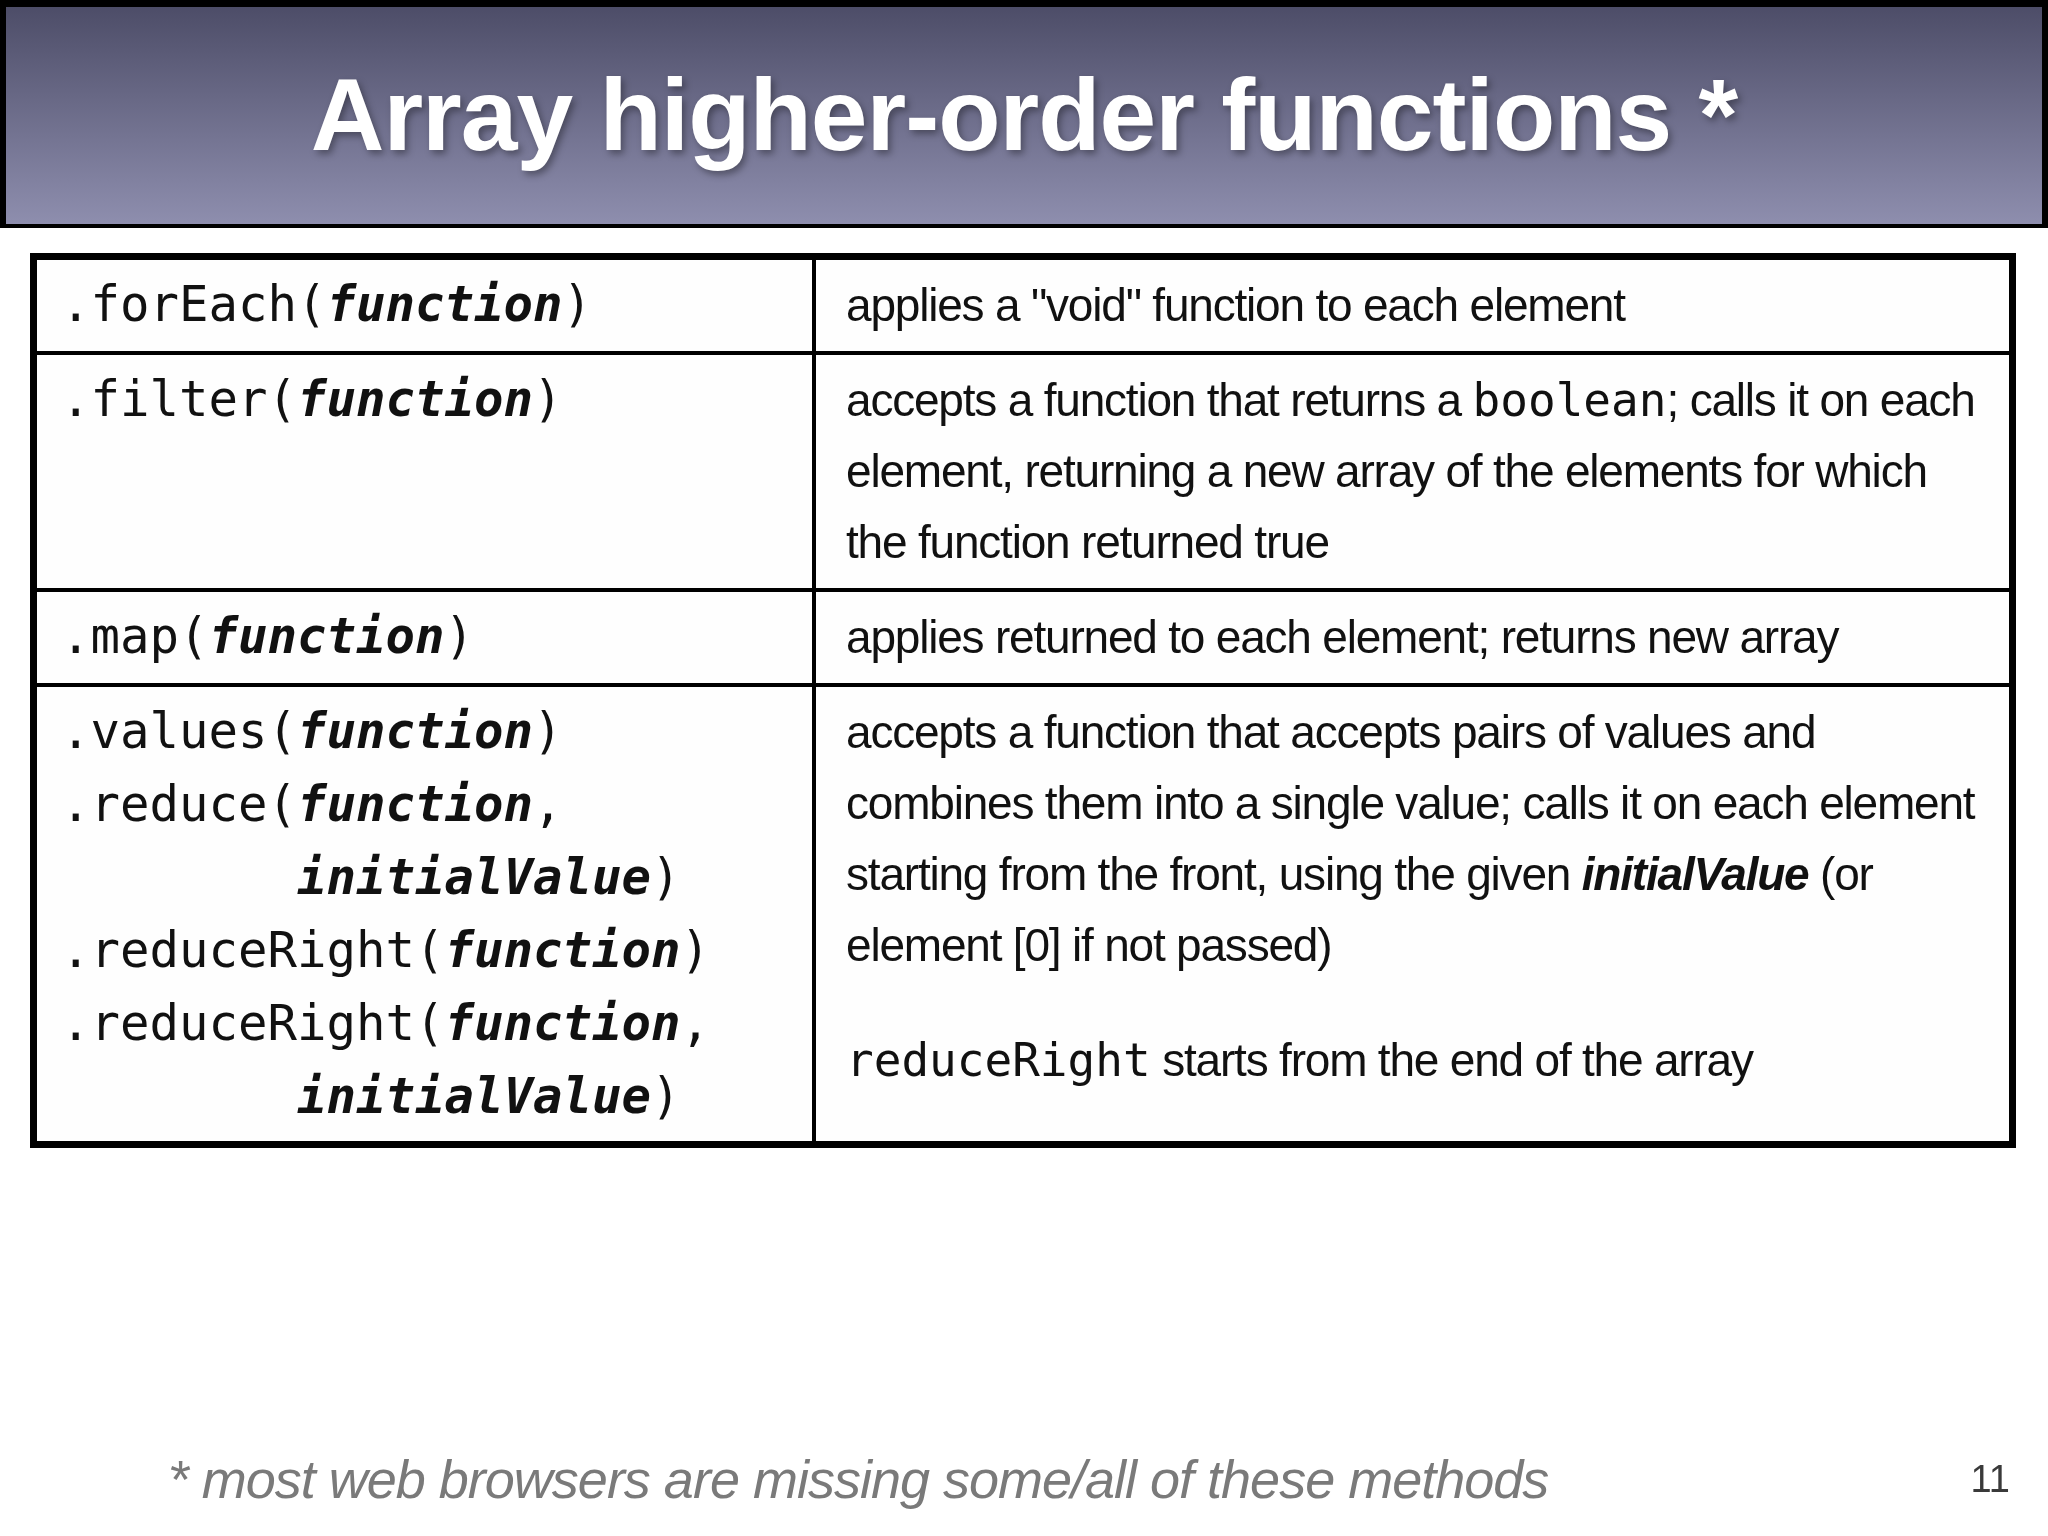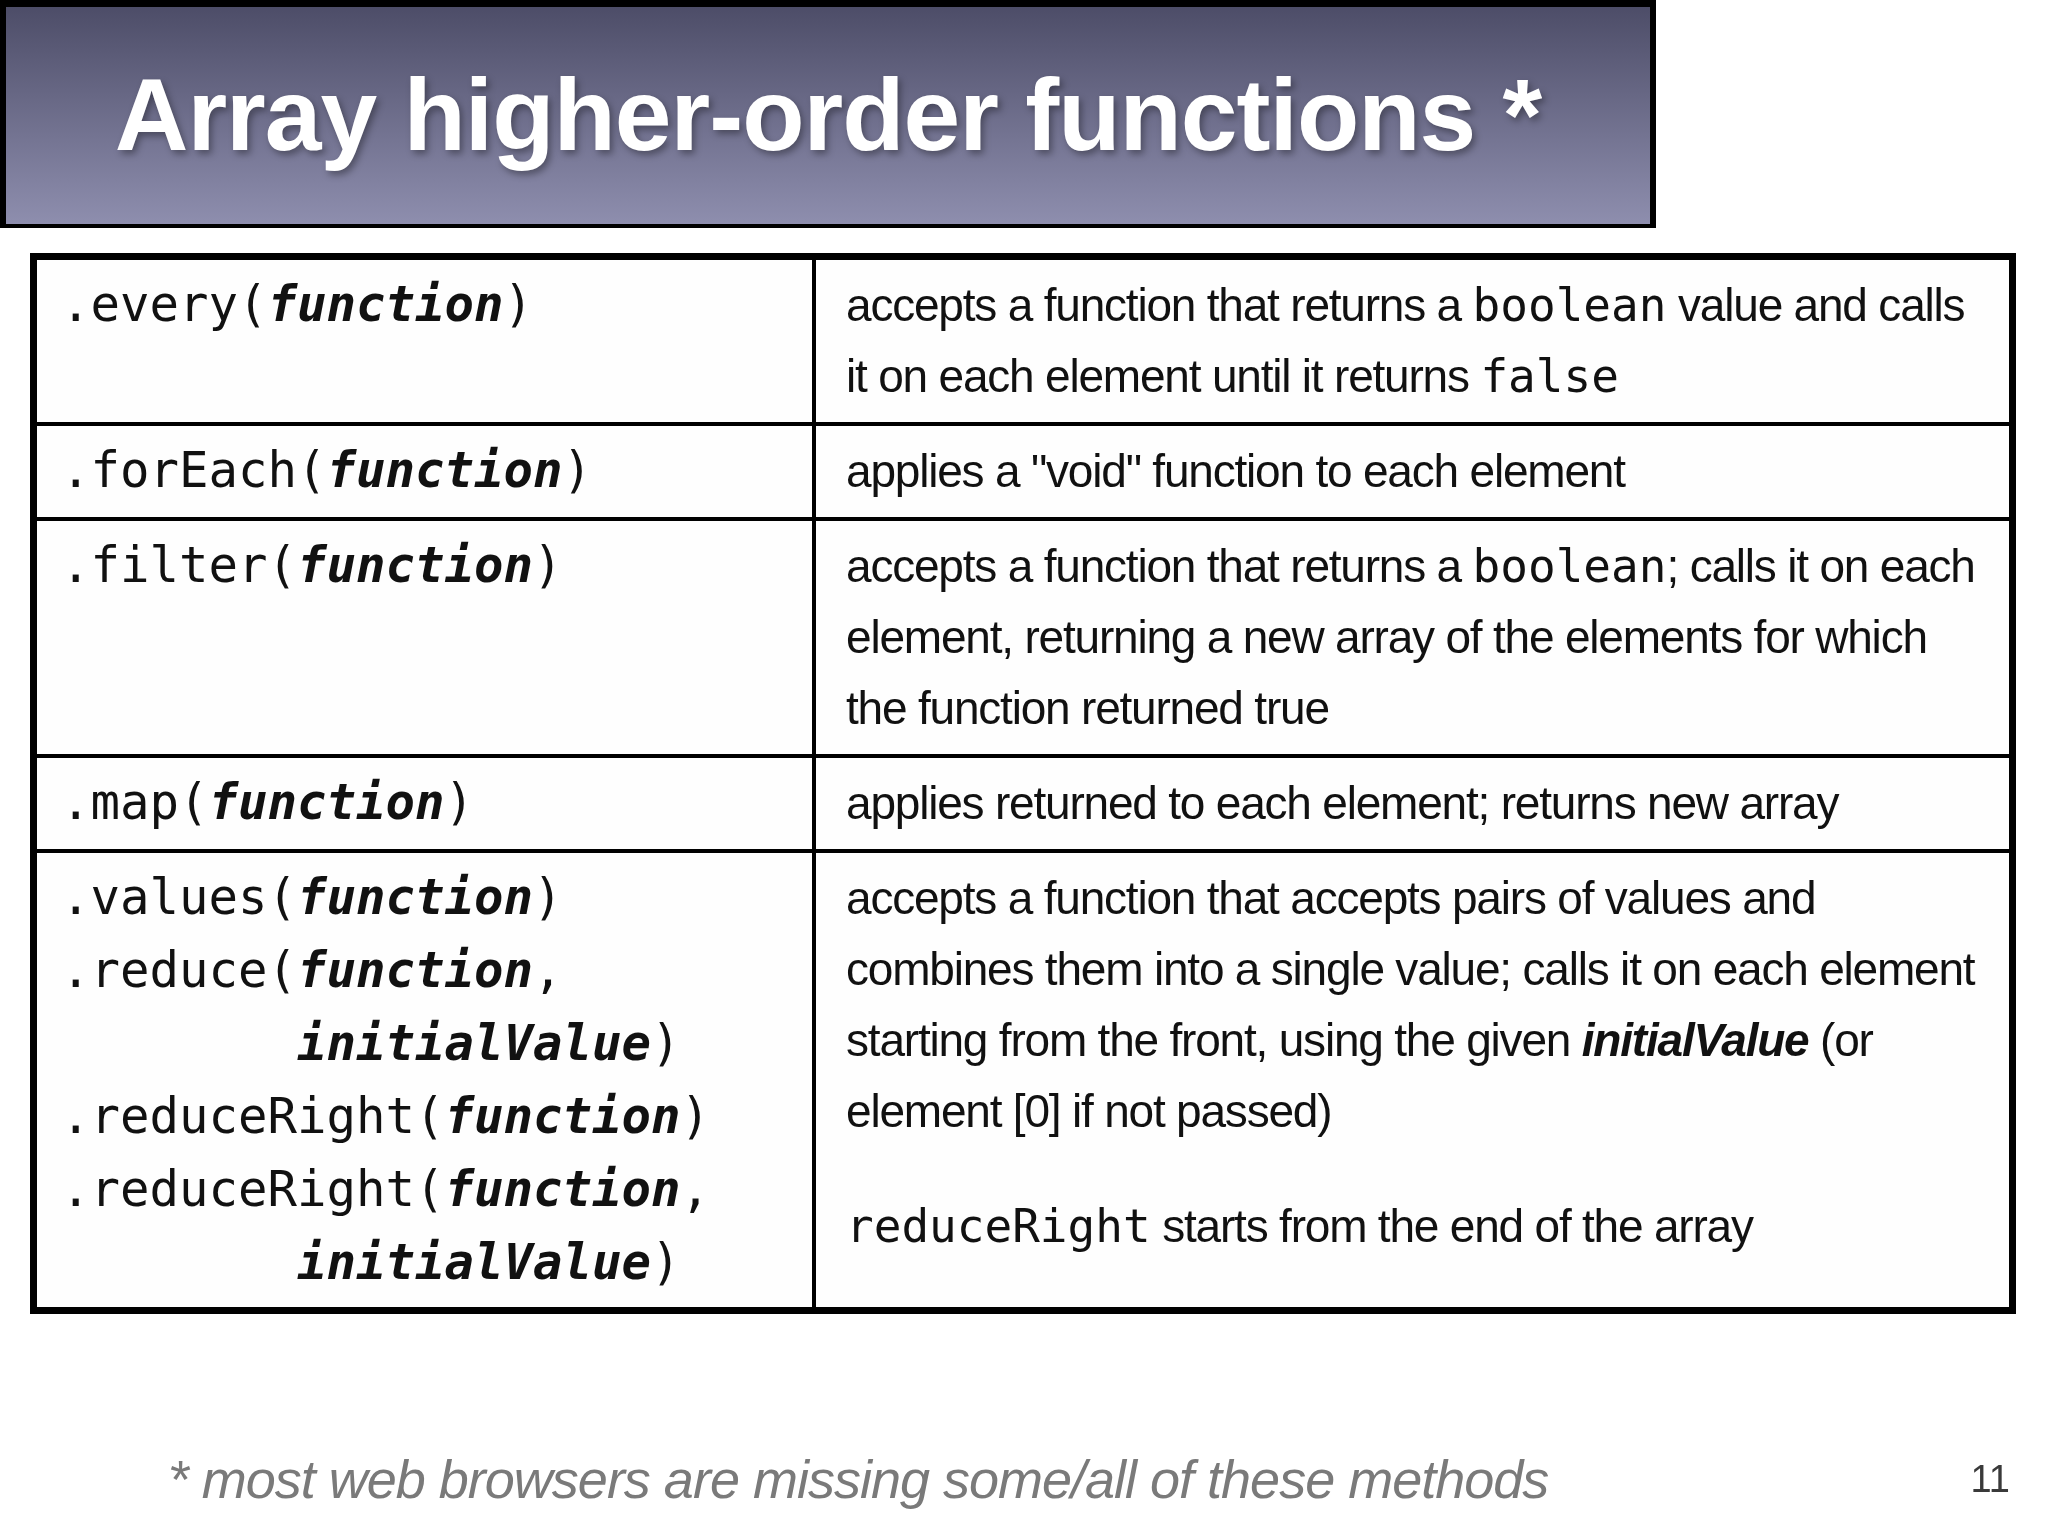--- a/index.html
+++ b/index.html
@@ -15,21 +15,21 @@
   #slide{
     position:relative;
     width:2048px;height:1536px;
     background:#ffffff;
     overflow:hidden;
     font-family:"Liberation Sans",sans-serif;
     color:var(--body-text);
   }
   
   #title-band{
-    position:absolute;left:0;top:0;width:1656px;height:228px;
+    position:absolute;left:0;top:0;width:2048px;height:228px;
     background:var(--border-color);
   }
   #title-band-inner{
     position:absolute;left:6px;top:7px;right:6px;bottom:4px;
     background:linear-gradient(to bottom,var(--header-top),var(--header-bottom));
     display:flex;align-items:center;justify-content:center;
   }
   #slide-title{
     font-size:102px;font-weight:bold;color:var(--title-color);
     letter-spacing:-1px;
@@ -94,26 +94,20 @@
 <div id="slide">
 
   <div id="title-band">
     <div id="title-band-inner">
       <div id="slide-title">Array higher-order functions *</div>
     </div>
   </div>
 
   <table id="methods-table">
     <tbody id="methods-tbody">
-        <tr style="height: 158px;">
-          <td class="sig"><span class="seg-m">.every(</span><span class="seg-mb">function</span><span class="seg-m">)</span></td>
-          <td class="desc">
-            <p class="desc-p"><span>accepts a function that returns a </span><span class="seg-m">boolean</span><span> value and calls it on each element until it returns </span><span class="seg-m">false</span></p>
-          </td>
-        </tr>
         <tr style="height: 88px;">
           <td class="sig"><span class="seg-m">.forEach(</span><span class="seg-mb">function</span><span class="seg-m">)</span></td>
           <td class="desc">
             <p class="desc-p"><span>applies a "void" function to each element</span></p>
           </td>
         </tr>
         <tr style="height: 232px;">
           <td class="sig"><span class="seg-m">.filter(</span><span class="seg-mb">function</span><span class="seg-m">)</span></td>
           <td class="desc">
             <p class="desc-p"><span>accepts a function that returns a </span><span class="seg-m">boolean</span><span>; calls it on each element, returning a new array of the elements for which the function returned true</span></p>

